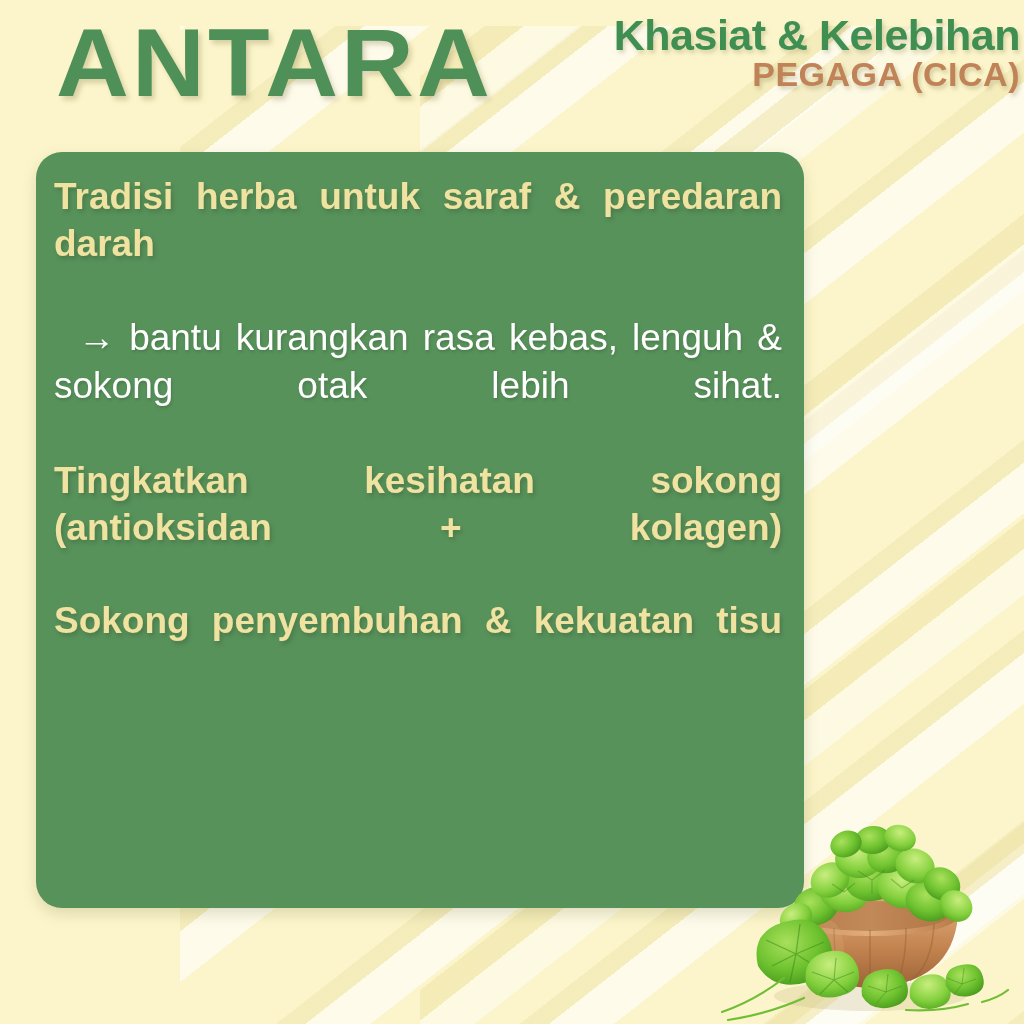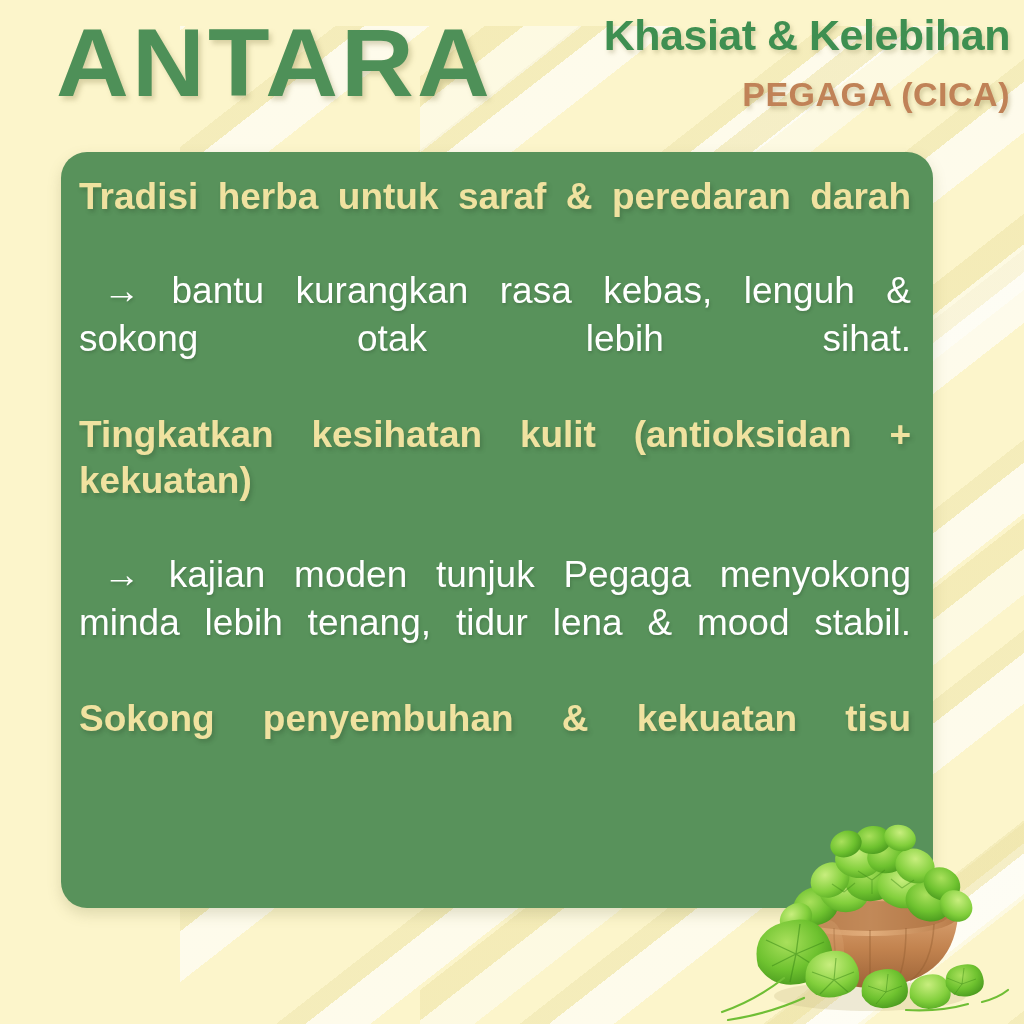--- a/index.html
+++ b/index.html
@@ -52,21 +52,21 @@
   }
   .topfade {
     position:absolute;
     left:0; right:0; top:0; height:26px;
     background:#FCF5CB;
   }
 
   
   .header {
     position:absolute;
-    left:0; right:14px; top:10px;
+    left:0; right:4px; top:10px;
     height:118px;
     display:flex;
     align-items:flex-start;
     padding-left:56px;
     z-index:4;
   }
 
   .brand {
     font-size:96px;
     line-height:0.98;
@@ -78,21 +78,20 @@
     transform:translateY(6px) scaleX(1.05);
     transform-origin:left center;
   }
 
   .headright {
     display:flex;
     flex-direction:column;
     align-items:flex-end;
     flex:1;
     margin-top:4px;
-    gap:20px;
   }
   .sub1 {
     font-size:43px;
     font-weight:800;
     color:#3E8F51;
     letter-spacing:-0.5px;
     line-height:1.0;
     white-space:nowrap;
     text-shadow:2px 3px 4px rgba(150,140,90,0.35);
   }
@@ -104,27 +103,26 @@
     line-height:1.02;
     white-space:nowrap;
     margin-top:0;
     text-shadow:2px 3px 4px rgba(150,140,90,0.40);
   }
 
   
   .card {
     position:absolute;
     left:36px; top:152px;
-    width:872px; height:756px;
+    width:768px; height:756px;
     background:#58925B;
     border-radius:26px;
     box-shadow:0 6px 14px rgba(120,120,70,0.22);
     z-index:3;
     overflow:hidden;
-    margin-left:25px;
   }
   .card-inner {
     padding:22px 22px 0 18px;
   }
 
   .sec { margin:0; }
 
   .h {
     color:#F0E2A0;
     font-weight:800;
@@ -177,25 +175,24 @@
 
   <div class="card">
     <div class="card-inner">
 
       <div class="sec">
         <div class="h">Tradisi herba untuk saraf &amp; peredaran darah</div>
         <div class="b">→ bantu kurangkan rasa kebas, lenguh &amp; sokong otak lebih sihat.</div>
       </div>
 
       <div class="sec">
-        <div class="h">Tingkatkan kesihatan kulit (antioksidan + kekuatan)</div>
-      </div>
-
-      <div class="sec">
-        <div class="b">→ kajian moden tunjuk Pegaga menyokong minda lebih tenang, tidur lena &amp; mood stabil.</div>
+        <div class="h">Tingkatkan kesihatan sokong (antioksidan + kolagen)</div>
+      </div>
+
+      <div class="sec">
       </div>
 
       <div class="sec">
         <div class="h">Sokong penyembuhan &amp; kekuatan tisu</div>
 
       </div>
 
     </div>
   </div>
 

